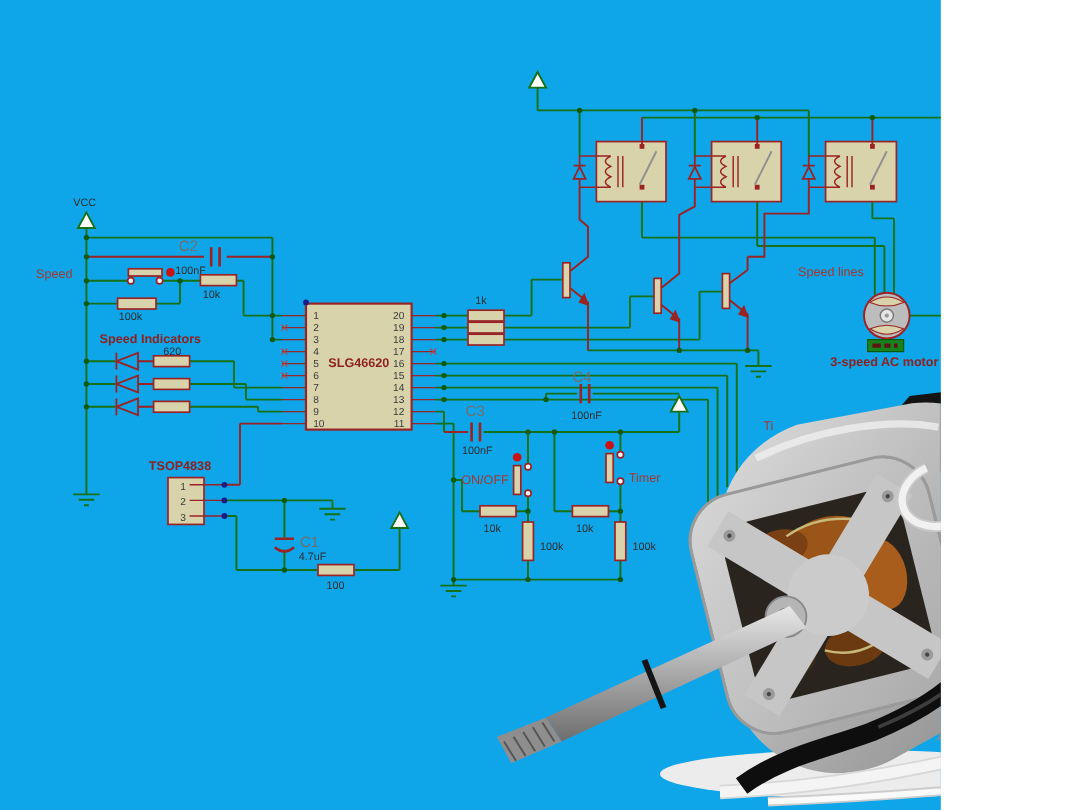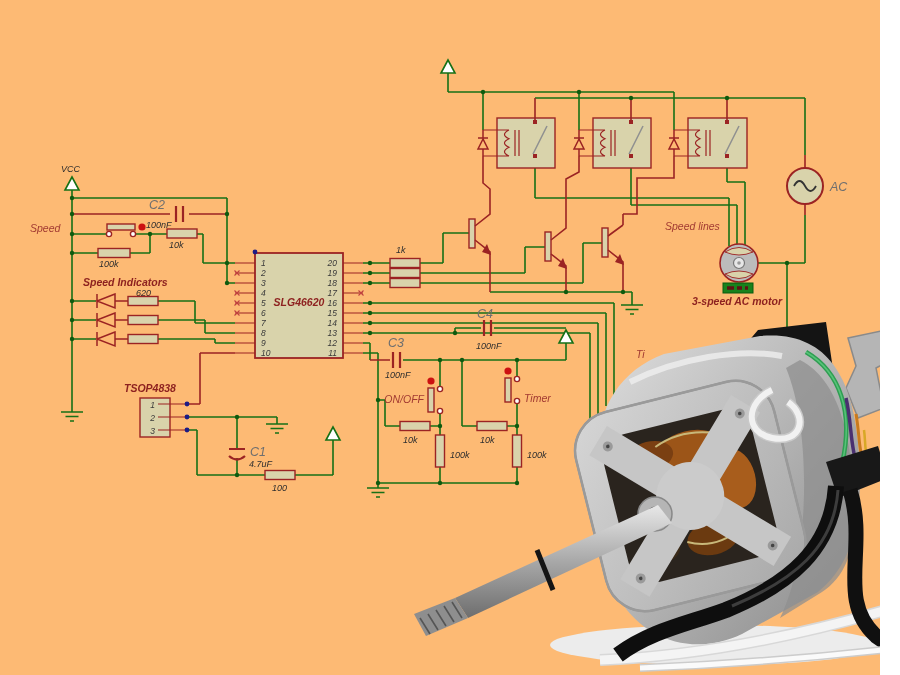--- a/index.html
+++ b/index.html
@@ -1,17 +1,17 @@
 <!DOCTYPE html>
 <html><head>
 <meta charset="utf-8">
 <style>
   html,body{margin:0;padding:0;background:#fff;}
-  .stage{position:relative;width:880px;height:675px;background:#fdba74;overflow:hidden;
-         font-family:"Liberation Sans",sans-serif;font-style:italic;}
+  .stage{position:relative;width:784px;height:675px;background:#0ea5e9;overflow:hidden;
+         font-family:"Liberation Sans",sans-serif;}
   svg{position:absolute;left:0;top:0;}
   text{font-family:"Liberation Sans",sans-serif;}
   .refBig{fill:#6f6f6f;font-size:12.5px;}
   .val{fill:#2e2e2e;font-size:9px;}
   .pin{fill:#3a3a3a;font-size:8.5px;}
   .maroon{fill:#a23a32;font-size:10.5px;}
   .maroonB{fill:#8e2220;font-size:10.5px;font-weight:bold;}
   .wire{stroke:#167016;stroke-width:1.6;fill:none;}
   .rwire{stroke:#9b2323;stroke-width:1.6;fill:none;}
   .comp{fill:#d9d3ab;stroke:#9b2323;stroke-width:1.4;}

